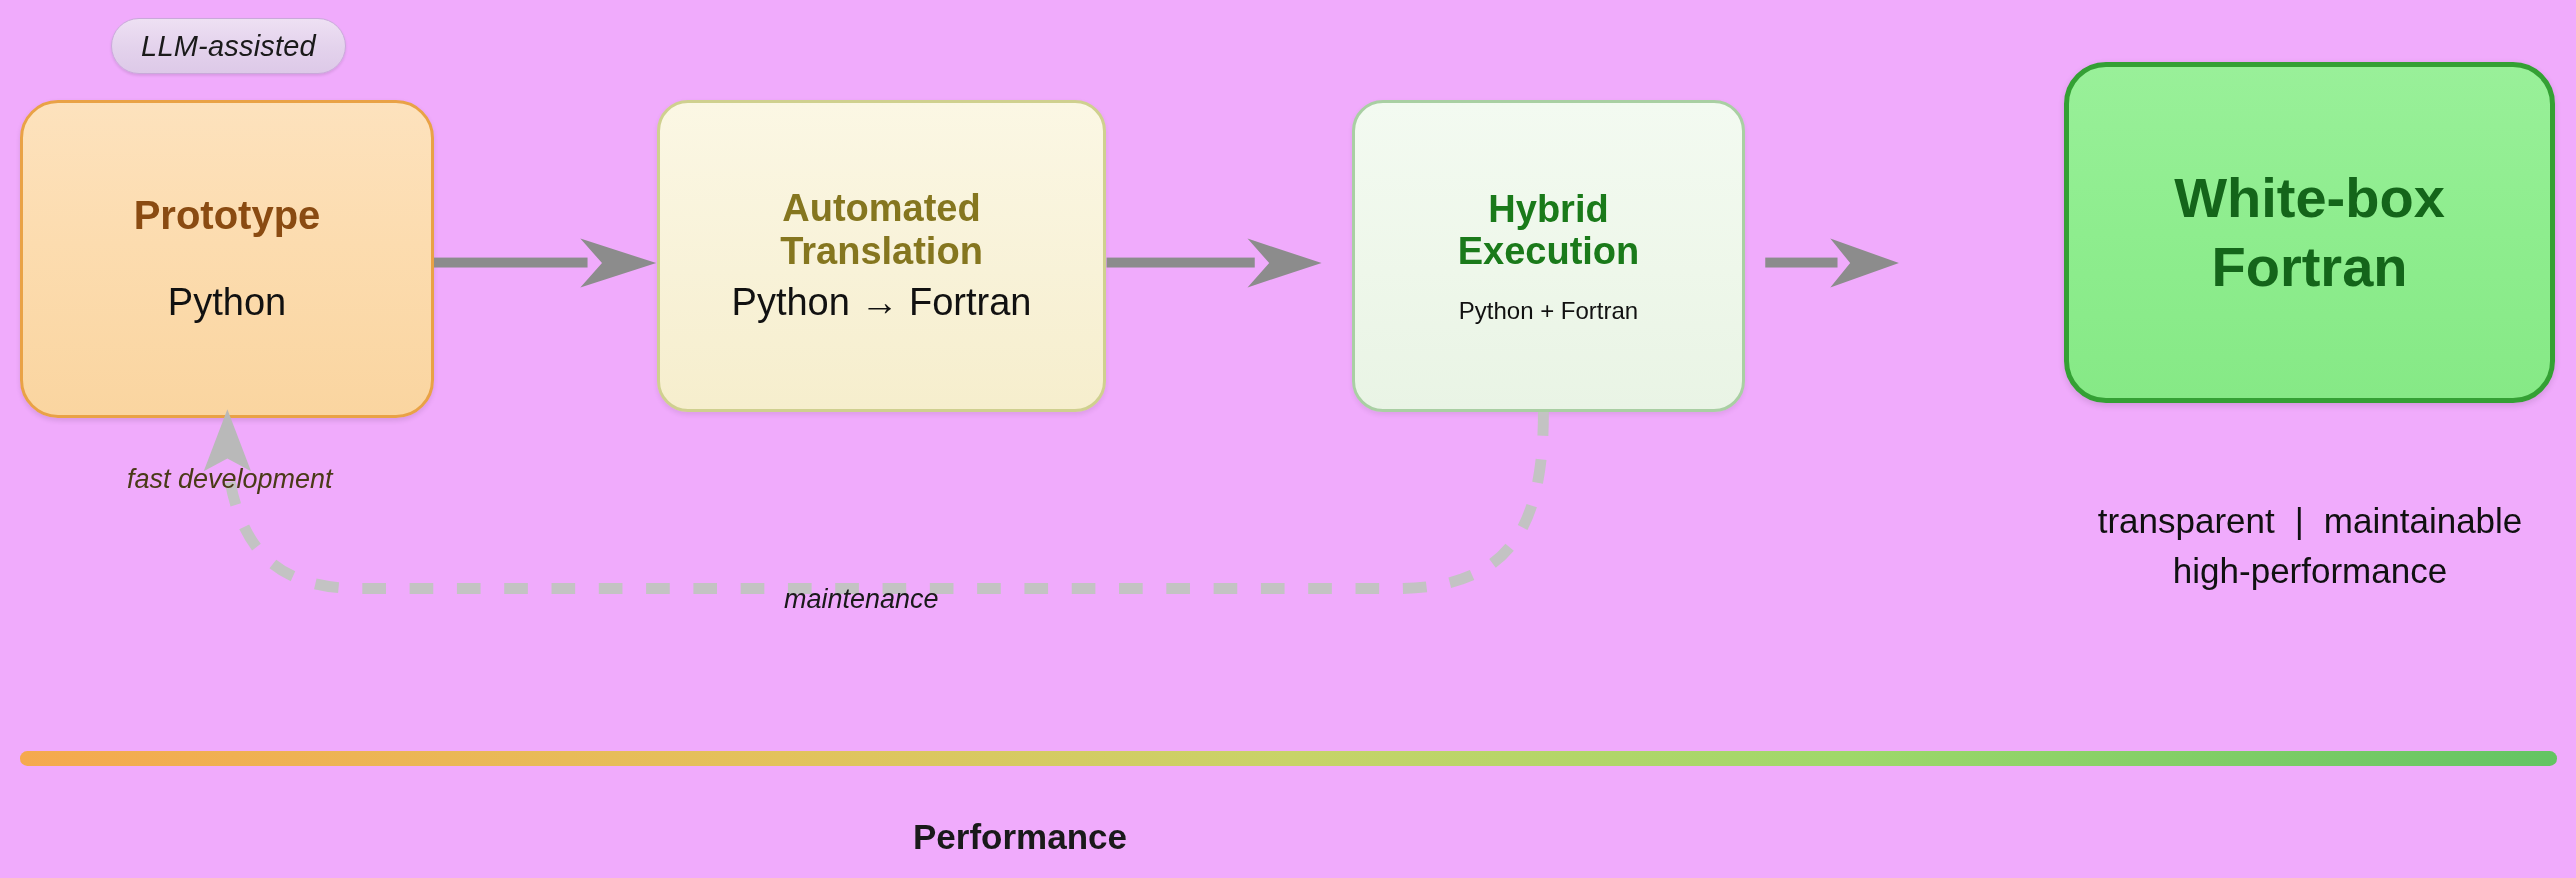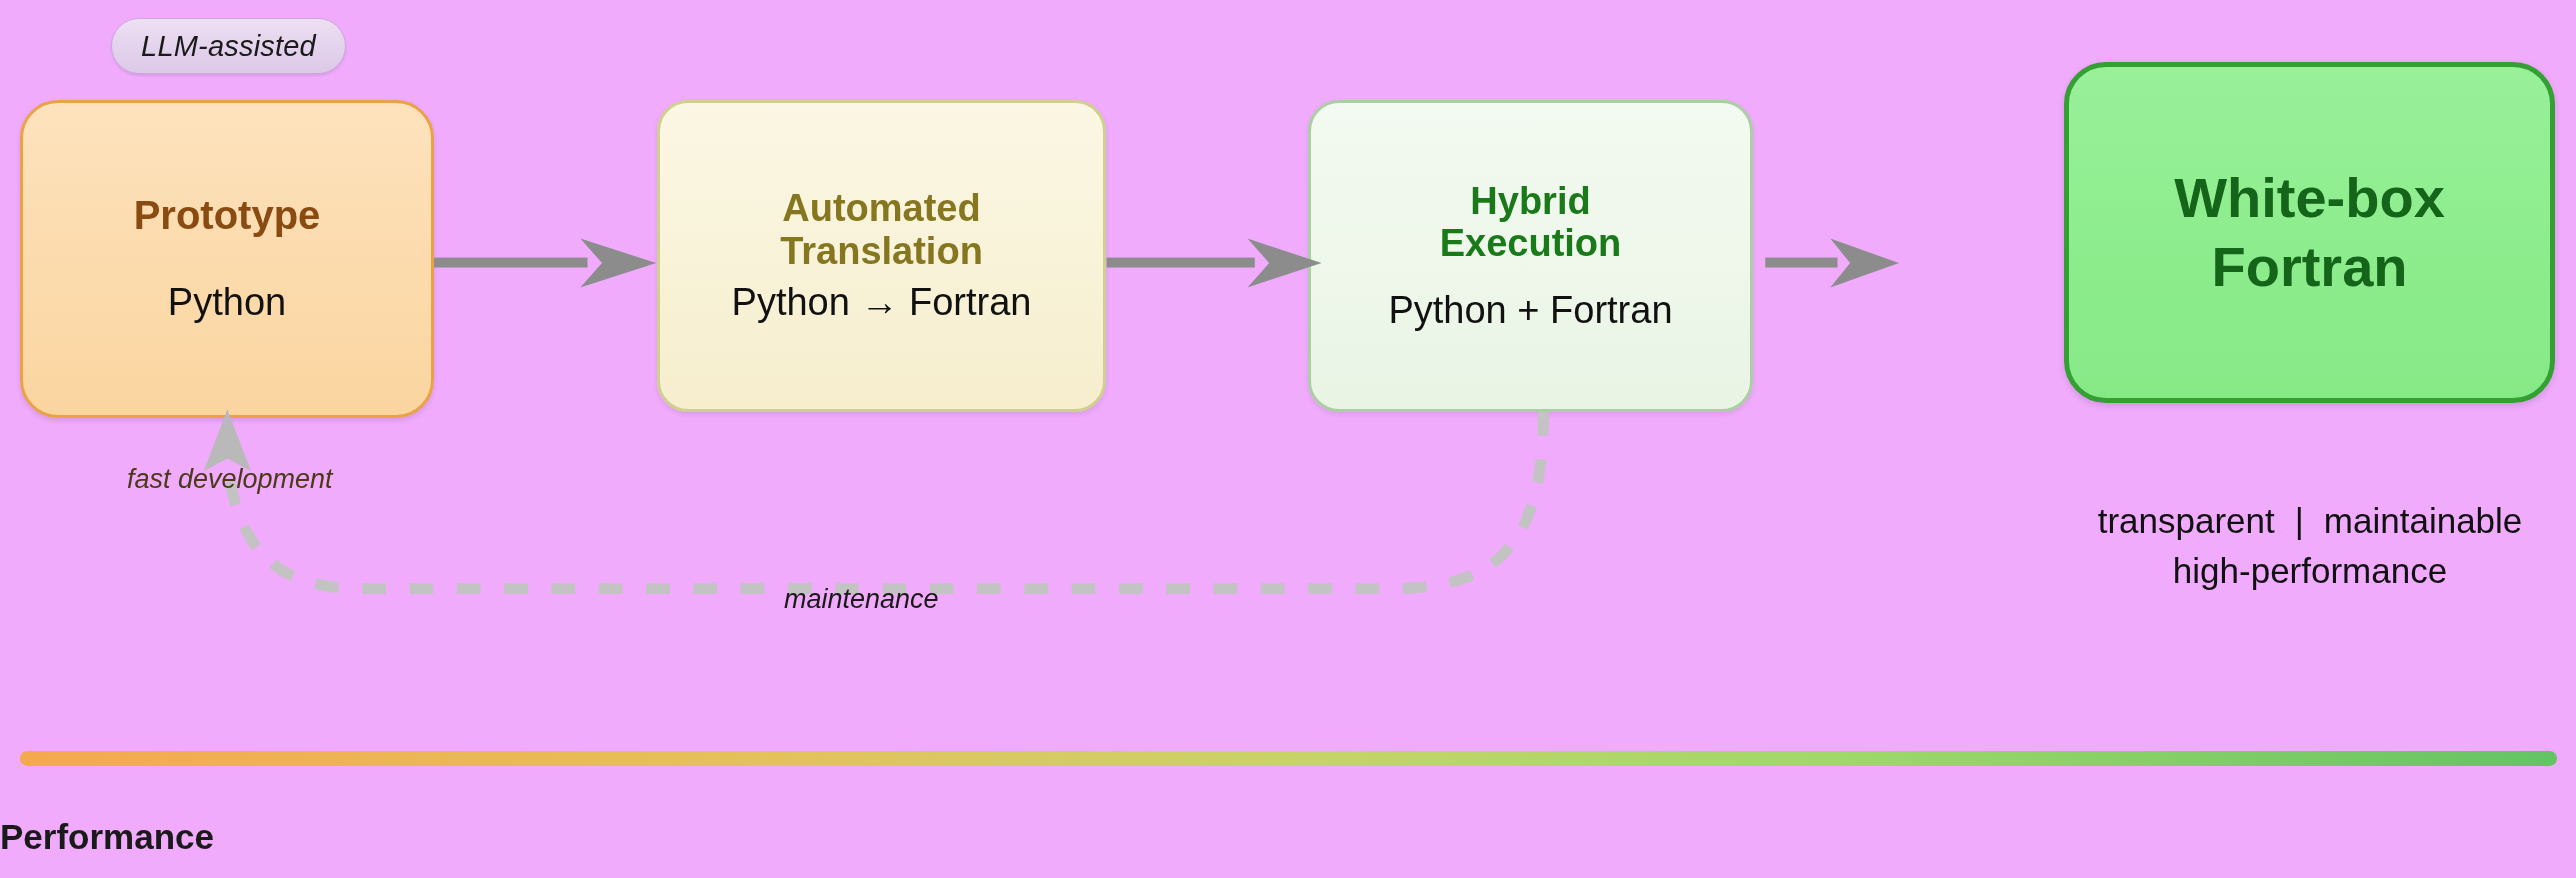--- a/index.html
+++ b/index.html
@@ -95,35 +95,35 @@
   }
   #node-translation .node-title {
     font-size: 38px;
     color: #85761f;
     margin-bottom: 9px;
   }
   #node-translation .node-sub { font-size: 38px; }
 
   
   #node-hybrid {
-    left: 1308px;
+    left: 1352px;
     top: 100px;
-    width: 445px;
+    width: 393px;
     height: 312px;
     border-radius: 31px;
     background: linear-gradient(180deg, #f3faf1 0%, #eef7ea 55%, #e9f4e5 100%);
     border: 3.6px solid #a9cfa3;
     box-shadow: 0 2.7px 5.5px rgba(0,0,0,0.07);
   }
   #node-hybrid .node-title {
     font-size: 38px;
     color: #1a7a1a;
     margin-bottom: 23.6px;
   }
-  #node-hybrid .node-sub { font-size: 38px; }
+  #node-hybrid .node-sub { font-size: 24px; }
 
   
   #node-result {
     left: 2064px;
     top: 62px;
     width: 491px;
     height: 341px;
     border-radius: 42px;
     background: linear-gradient(180deg, #99f099 0%, #8eed8e 50%, #86e986 100%);
     border: 5.5px solid #34a034;
@@ -194,21 +194,21 @@
     width: 2537px;
     height: 14.5px;
     border-radius: 7.3px;
     background: linear-gradient(90deg, #f5a94e 0%, #e3c25c 30%, #c8d368 50%, #9fd86a 72%, #63c463 100%);
   }
   #perf-label {
     position: absolute;
     left: 0;
     top: 817px;
     width: 2040px;
-    text-align: left;
+    text-align: center;
     font-size: 35px;
     font-weight: bold;
     color: #1a1a1a;
   }
 </style>
 </head>
 <body>
 
 <div id="stage">
 

